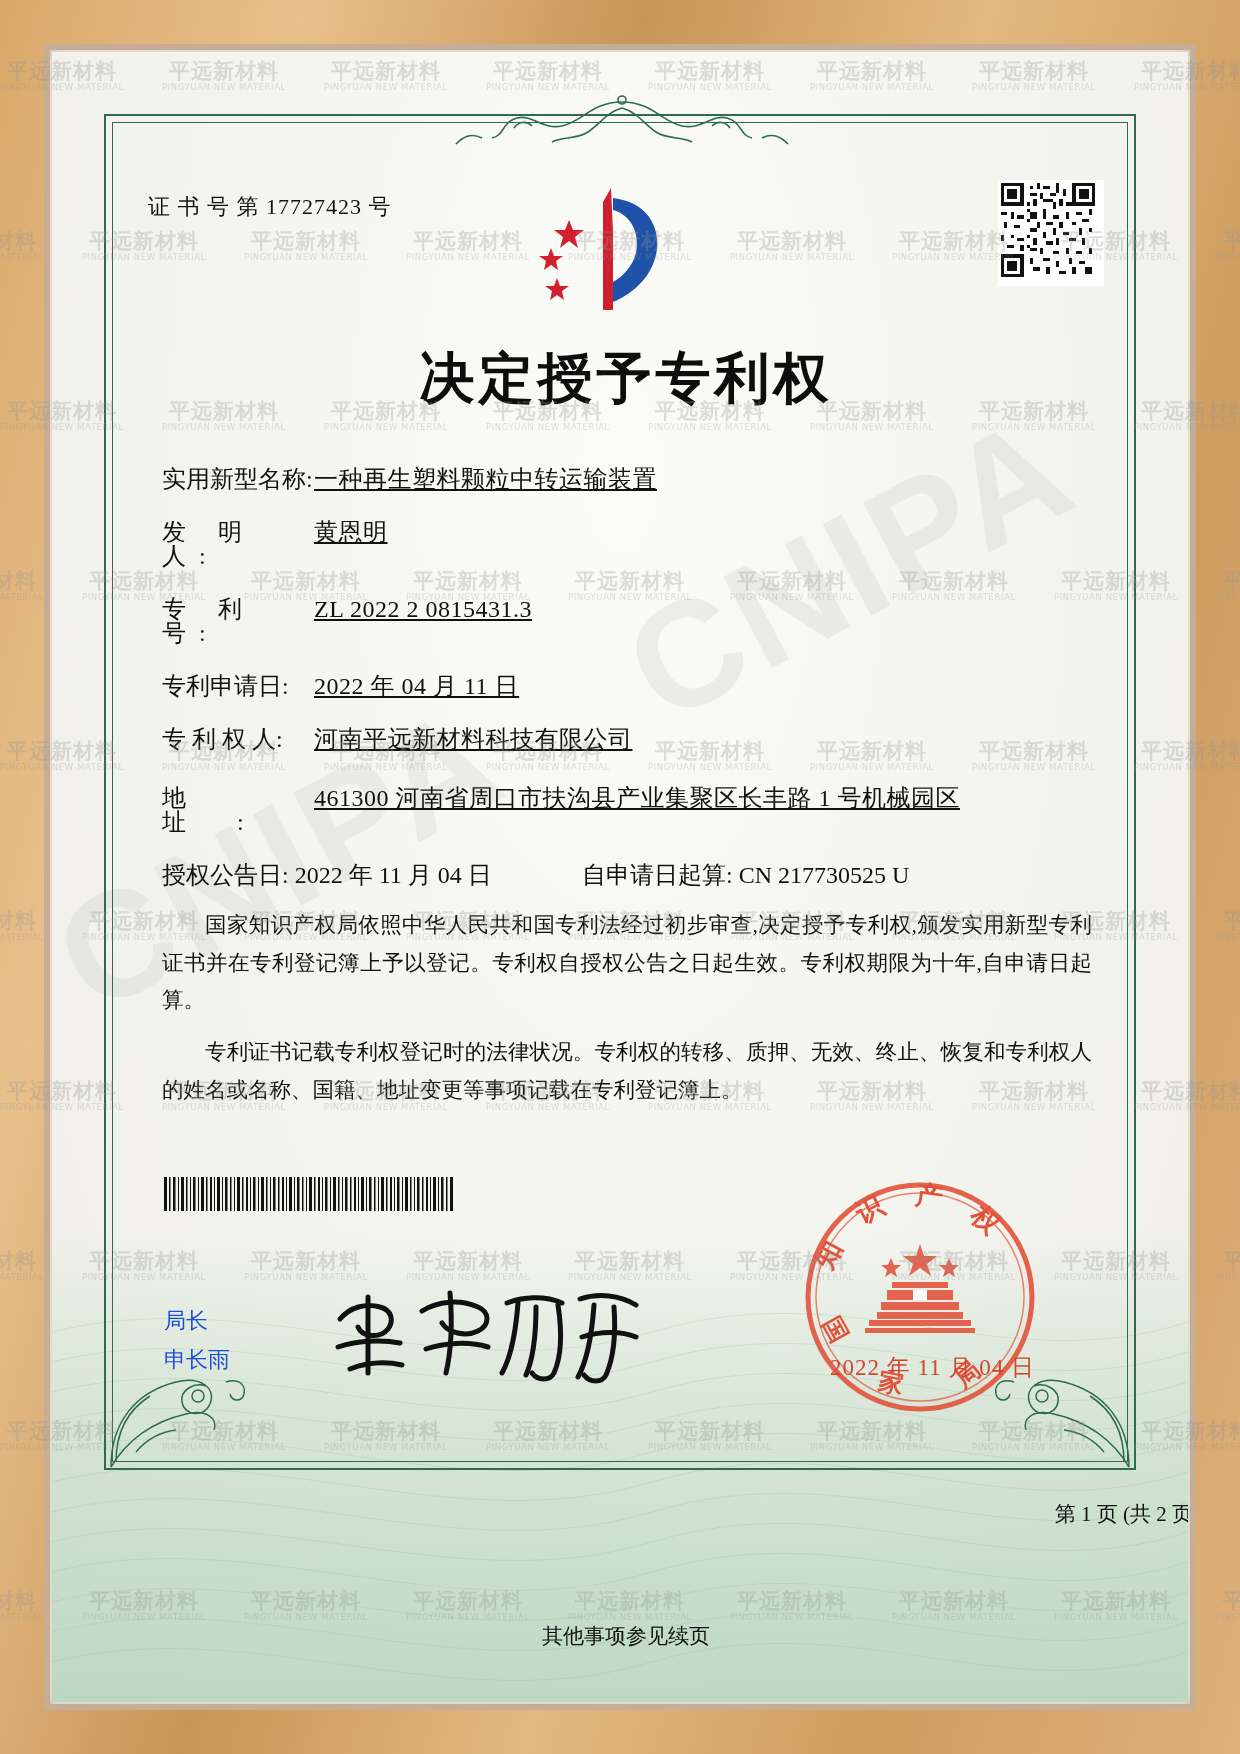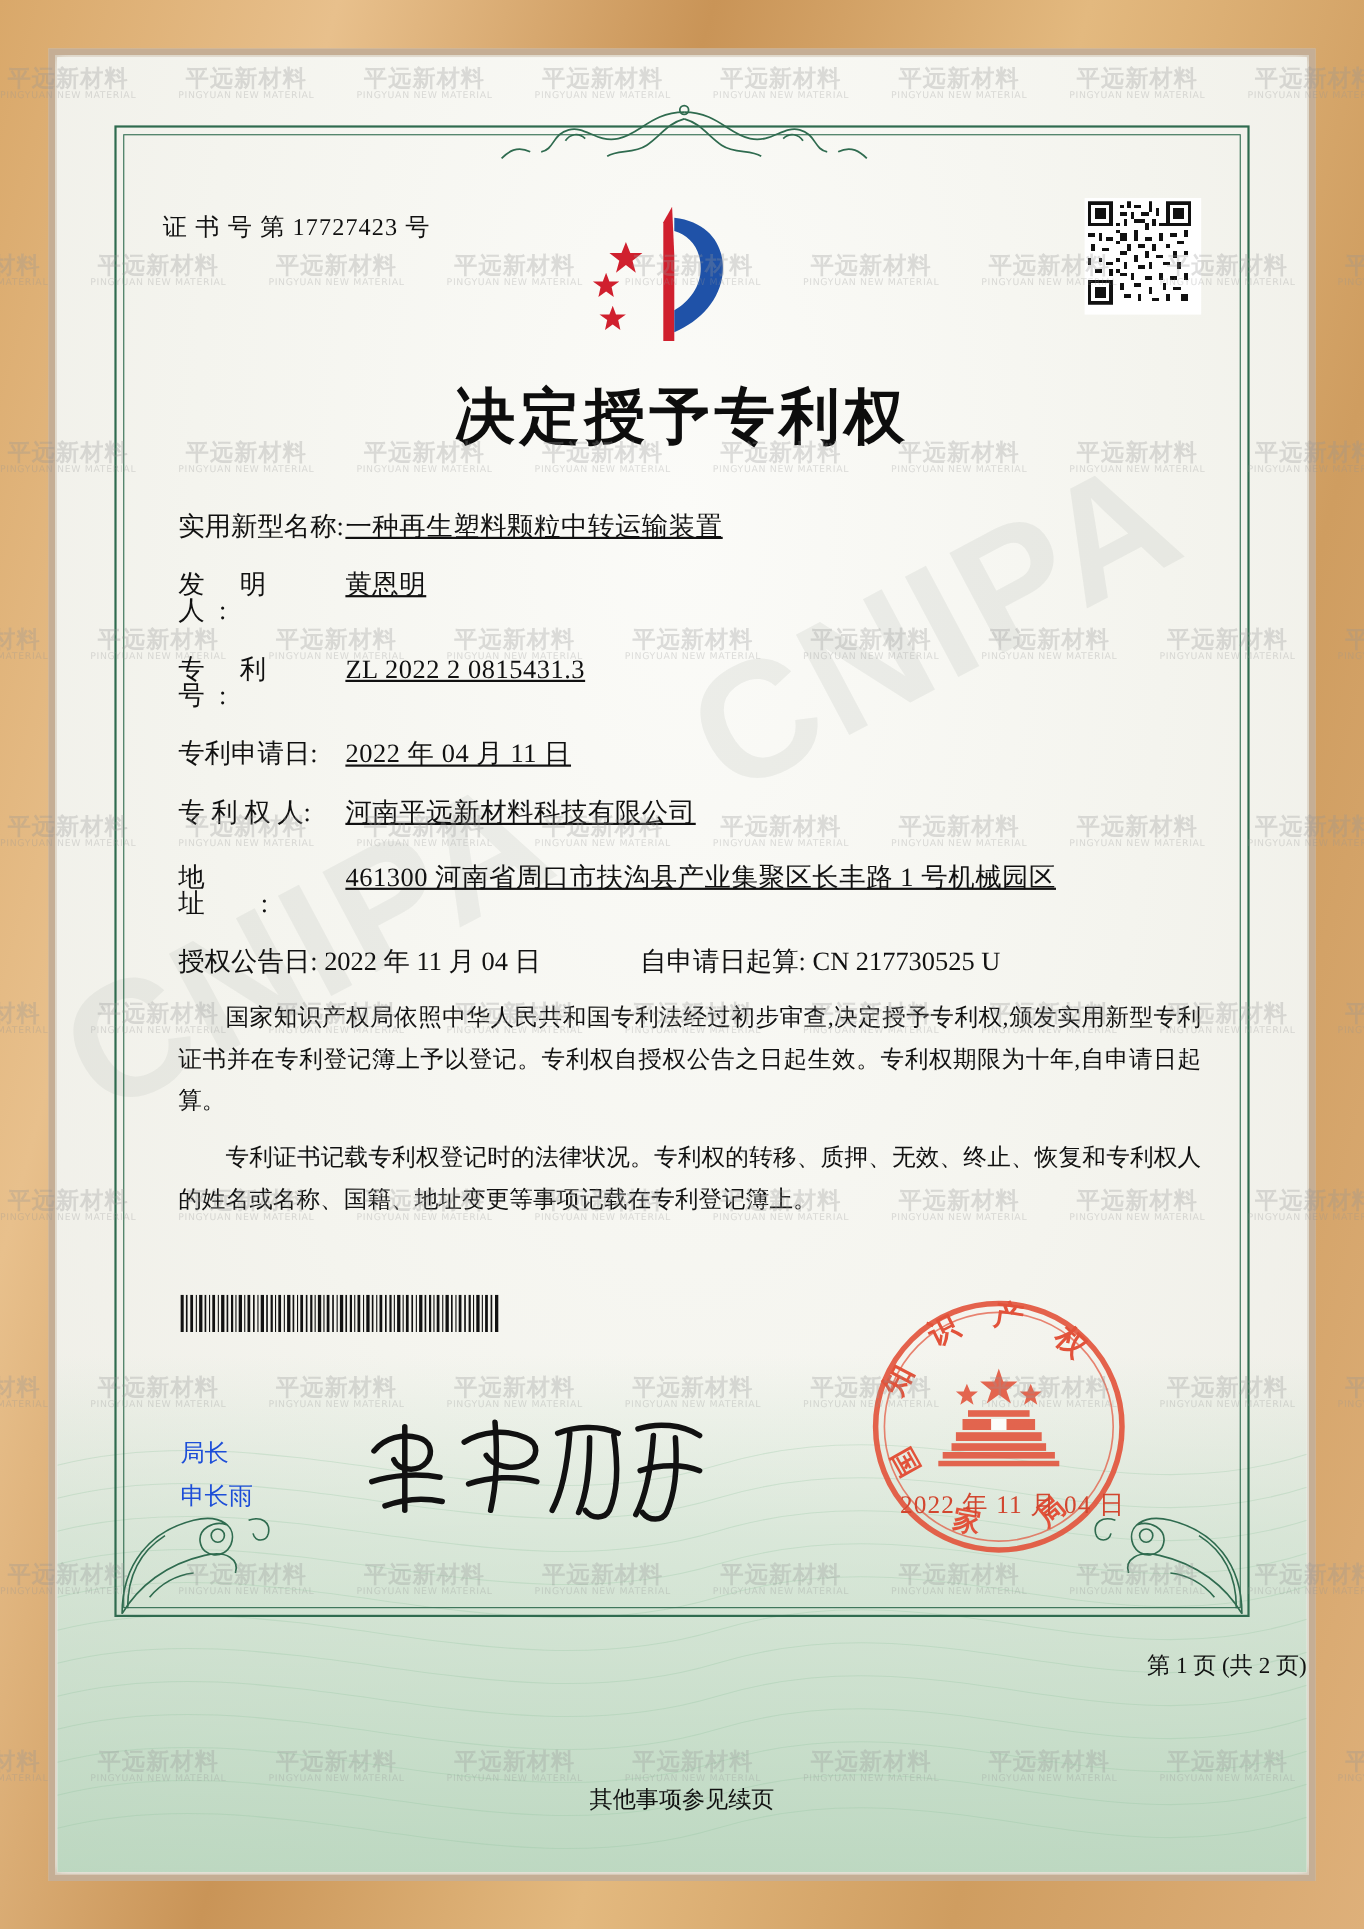--- a/index.html
+++ b/index.html
@@ -136,20 +136,21 @@
     z-index: 12;
   }
 
   
   .content {
     position: absolute;
     left: 0; top: 0;
     width: 1136px;
     height: 1650px;
     z-index: 20;
+    padding-left: 12px;
   }
 
   .cert-no {
     position: absolute;
     left: 96px; top: 140px;
     font-size: 22px;
     color: #111;
     letter-spacing: 1px;
   }
 

